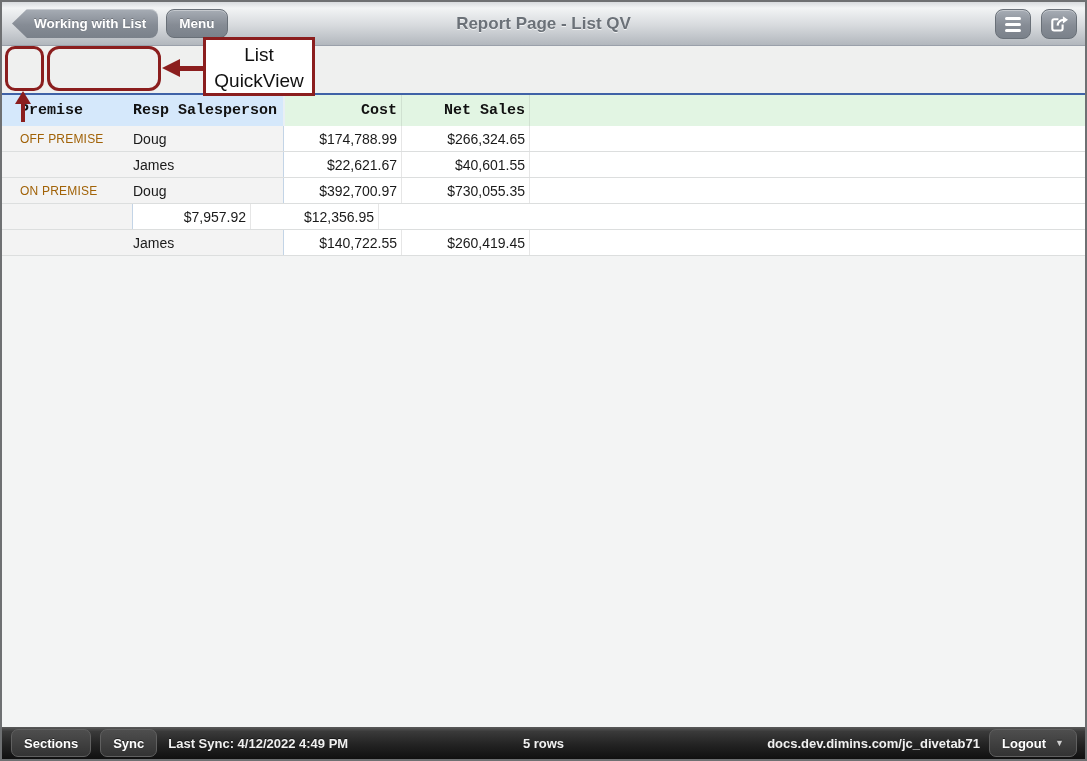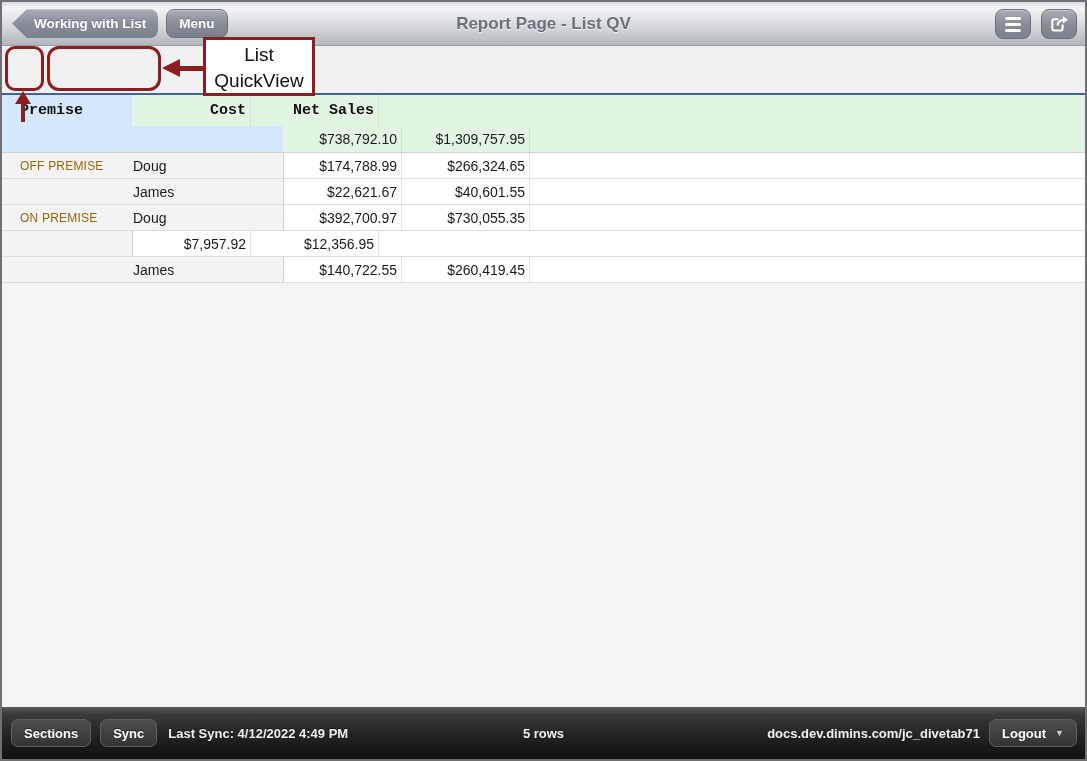--- a/index.html
+++ b/index.html
@@ -92,21 +92,21 @@
   .thead .c-net, .thead .c-fill, .ttotal .c-net, .ttotal .c-fill { border-left:1px solid rgba(0,0,0,.08); }
   .thead .c { font-weight:bold; font-size:15px; color:#111; }
   .ttotal .c, .tdata .c { font-size:14px; color:#1a1a1a; }
   .tdata .c-premise, .tdata .c-sales { background:#f3f3f3; }
   .tdata .c-premise { font-size:12px; color:#a16207; letter-spacing:.2px; }
   .tdata .c-cost { border-left:1px solid #c3d4e6; }
   .tdata .c-net, .tdata .c-fill { border-left:1px solid #e6e6e6; }
 
   
   .bottombar {
-    position:absolute; left:0; right:0; bottom:0; height:52px;
+    position:absolute; left:0; right:0; bottom:0; height:32px;
     background:linear-gradient(180deg,#5a5a5a 0%,#3a3a3a 14%,#232323 55%,#101010 100%);
     display:flex; align-items:center; color:#f0f0f0;
   }
   .bb-btn {
     height:28px; padding:0 12px; margin-left:9px;
     background:linear-gradient(180deg,#4e4e4e,#333333);
     border:1px solid #606060; border-radius:7px;
     color:#fff; font-weight:bold; font-size:13px;
     display:flex; align-items:center; cursor:pointer;
     text-shadow:0 -1px 0 rgba(0,0,0,.5);
@@ -164,29 +164,23 @@
   <div class="callout callout-listqv">
     <div>List</div>
     <div>QuickView</div>
   </div>
   <div class="arr-v-head"></div>
   <div class="arr-v-line"></div>
 
   <div class="tbl">
     <div class="trow thead">
       <div class="c c-premise">Premise</div>
+      <div class="c c-sales">Resp Salesperson</div>
       <div class="c c-cost">Cost</div>
       <div class="c c-net">Net Sales</div>
-      <div class="c c-fill"></div>
-    </div>
-    <div class="trow ttotal">
-      <div class="c c-premise"></div>
-      <div class="c c-sales"></div>
-      <div class="c c-cost">$738,792.10</div>
-      <div class="c c-net">$1,309,757.95</div>
       <div class="c c-fill"></div>
     </div>
 
     <div class="trow tdata">
       <div class="c c-premise">OFF PREMISE</div>
       <div class="c c-sales">Doug</div>
       <div class="c c-cost">$174,788.99</div>
       <div class="c c-net">$266,324.65</div>
       <div class="c c-fill"></div>
     </div>

